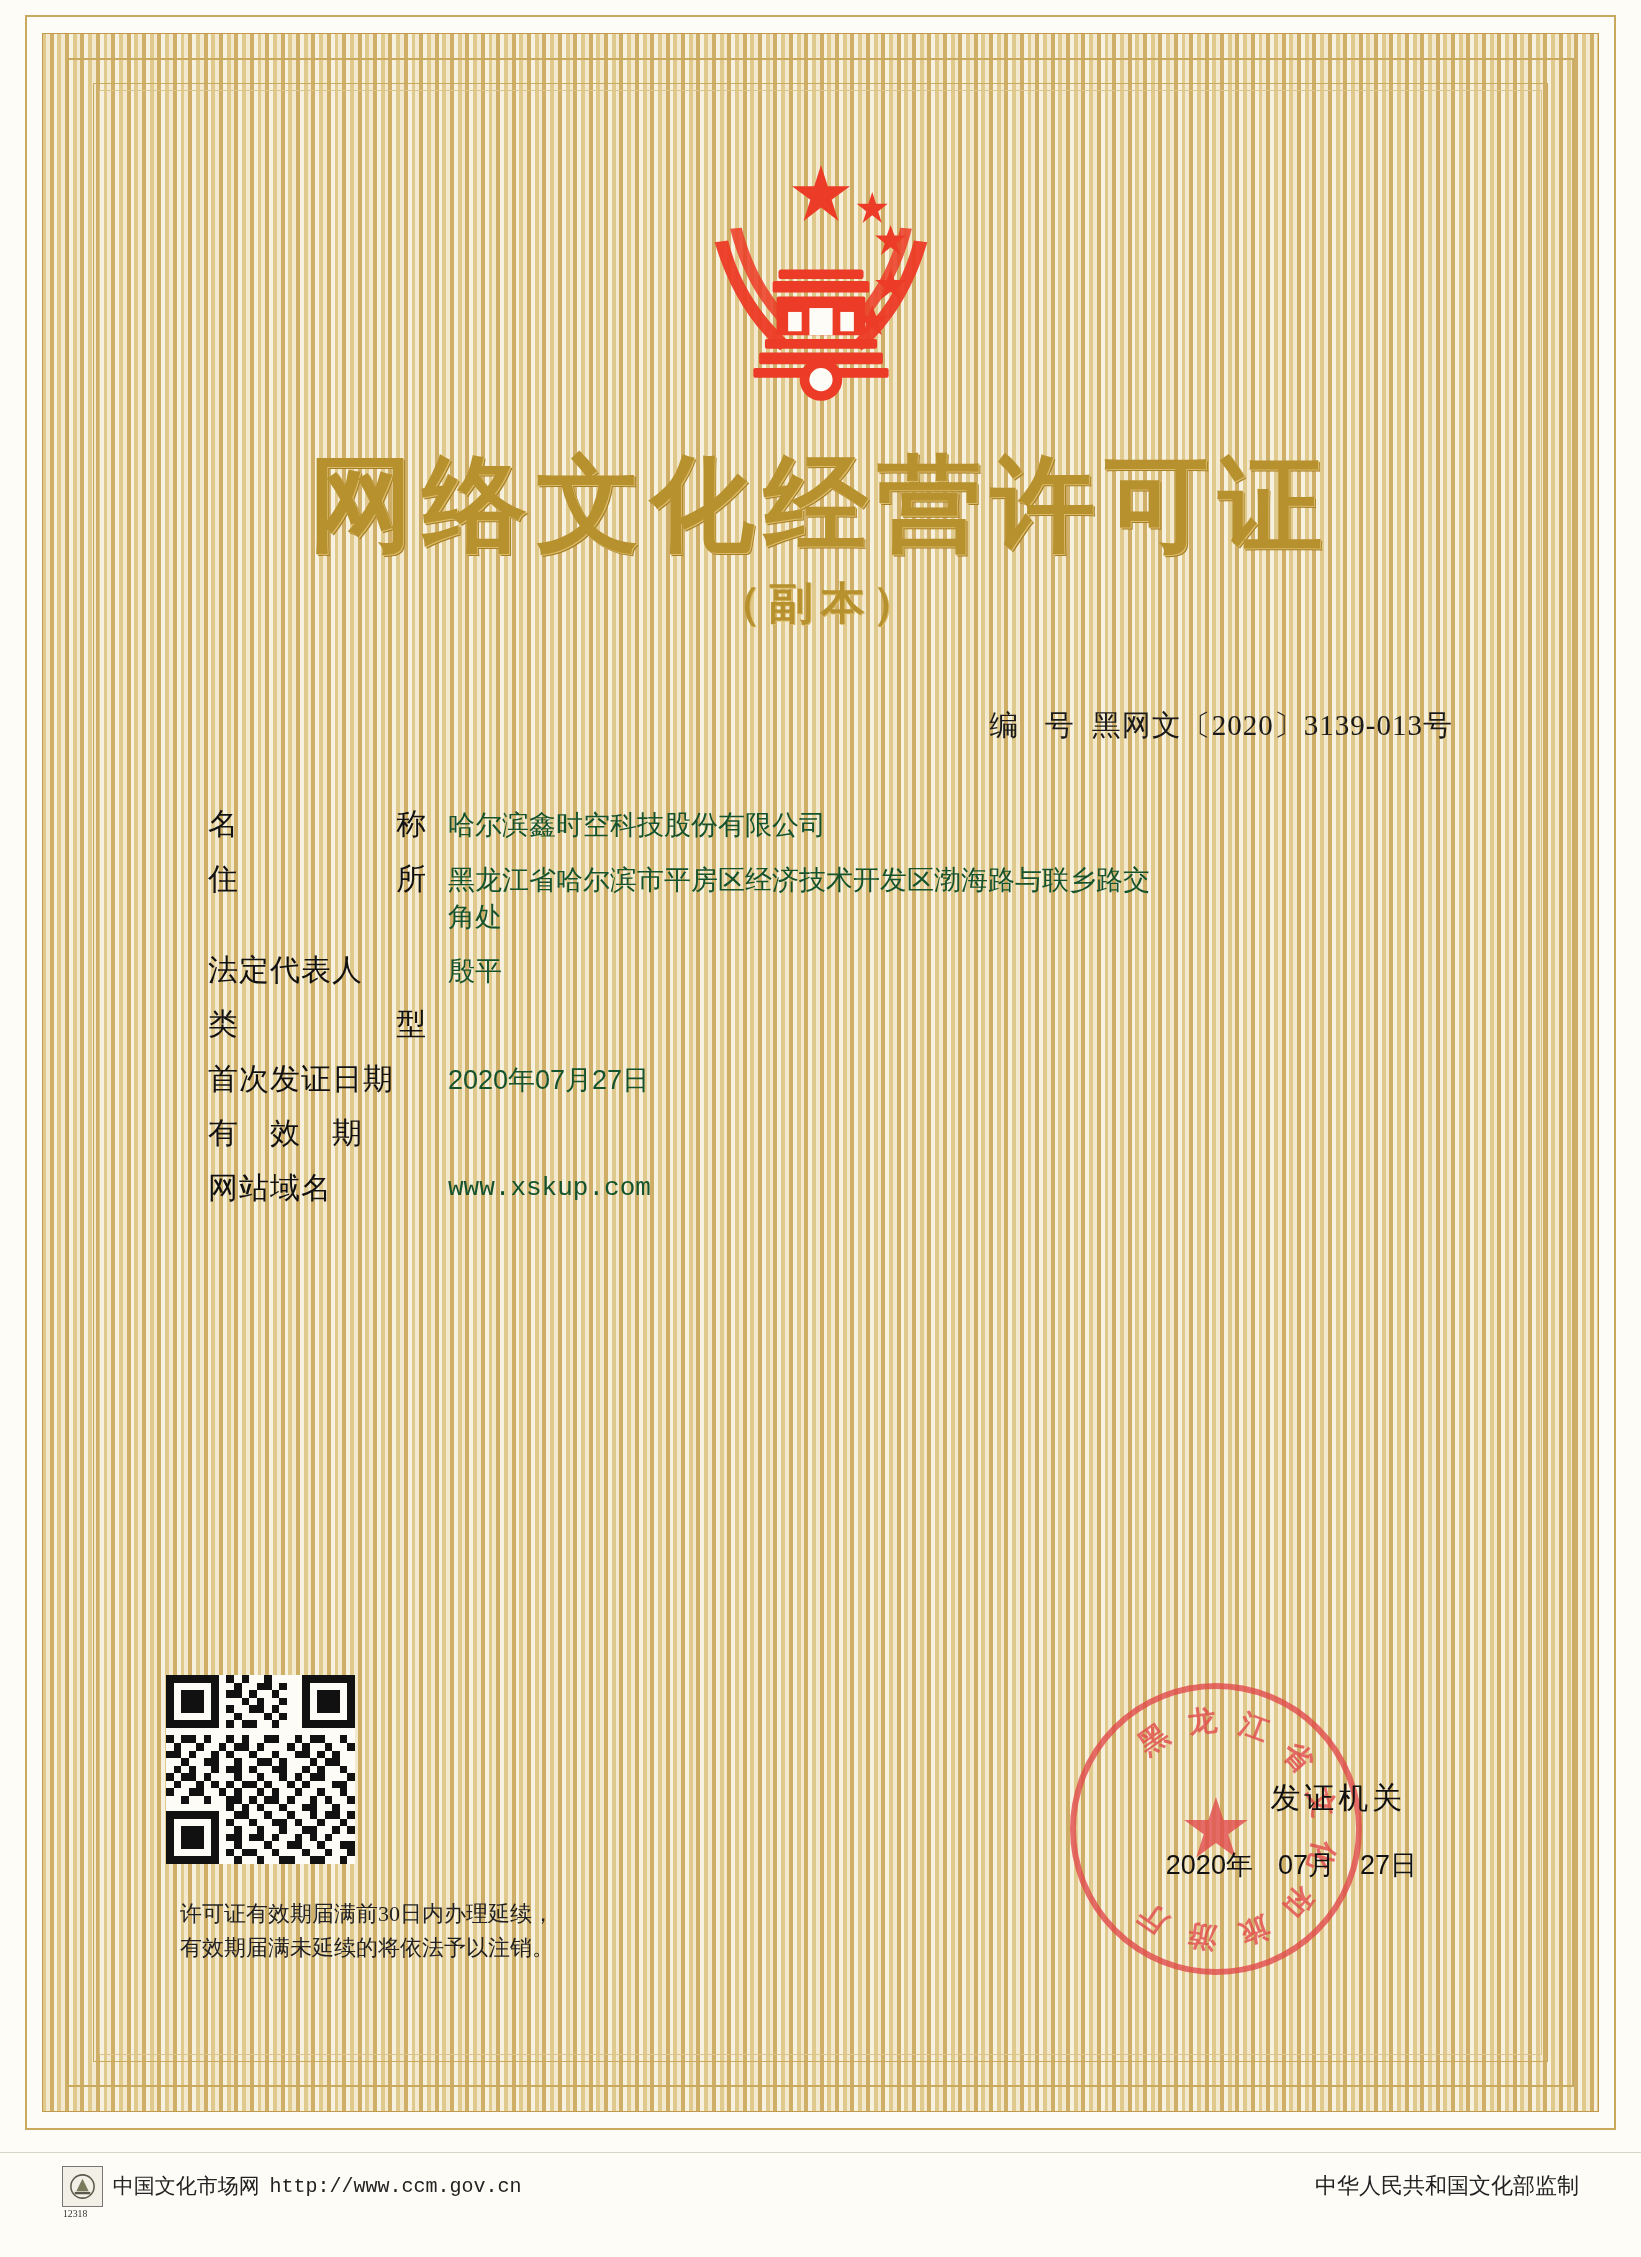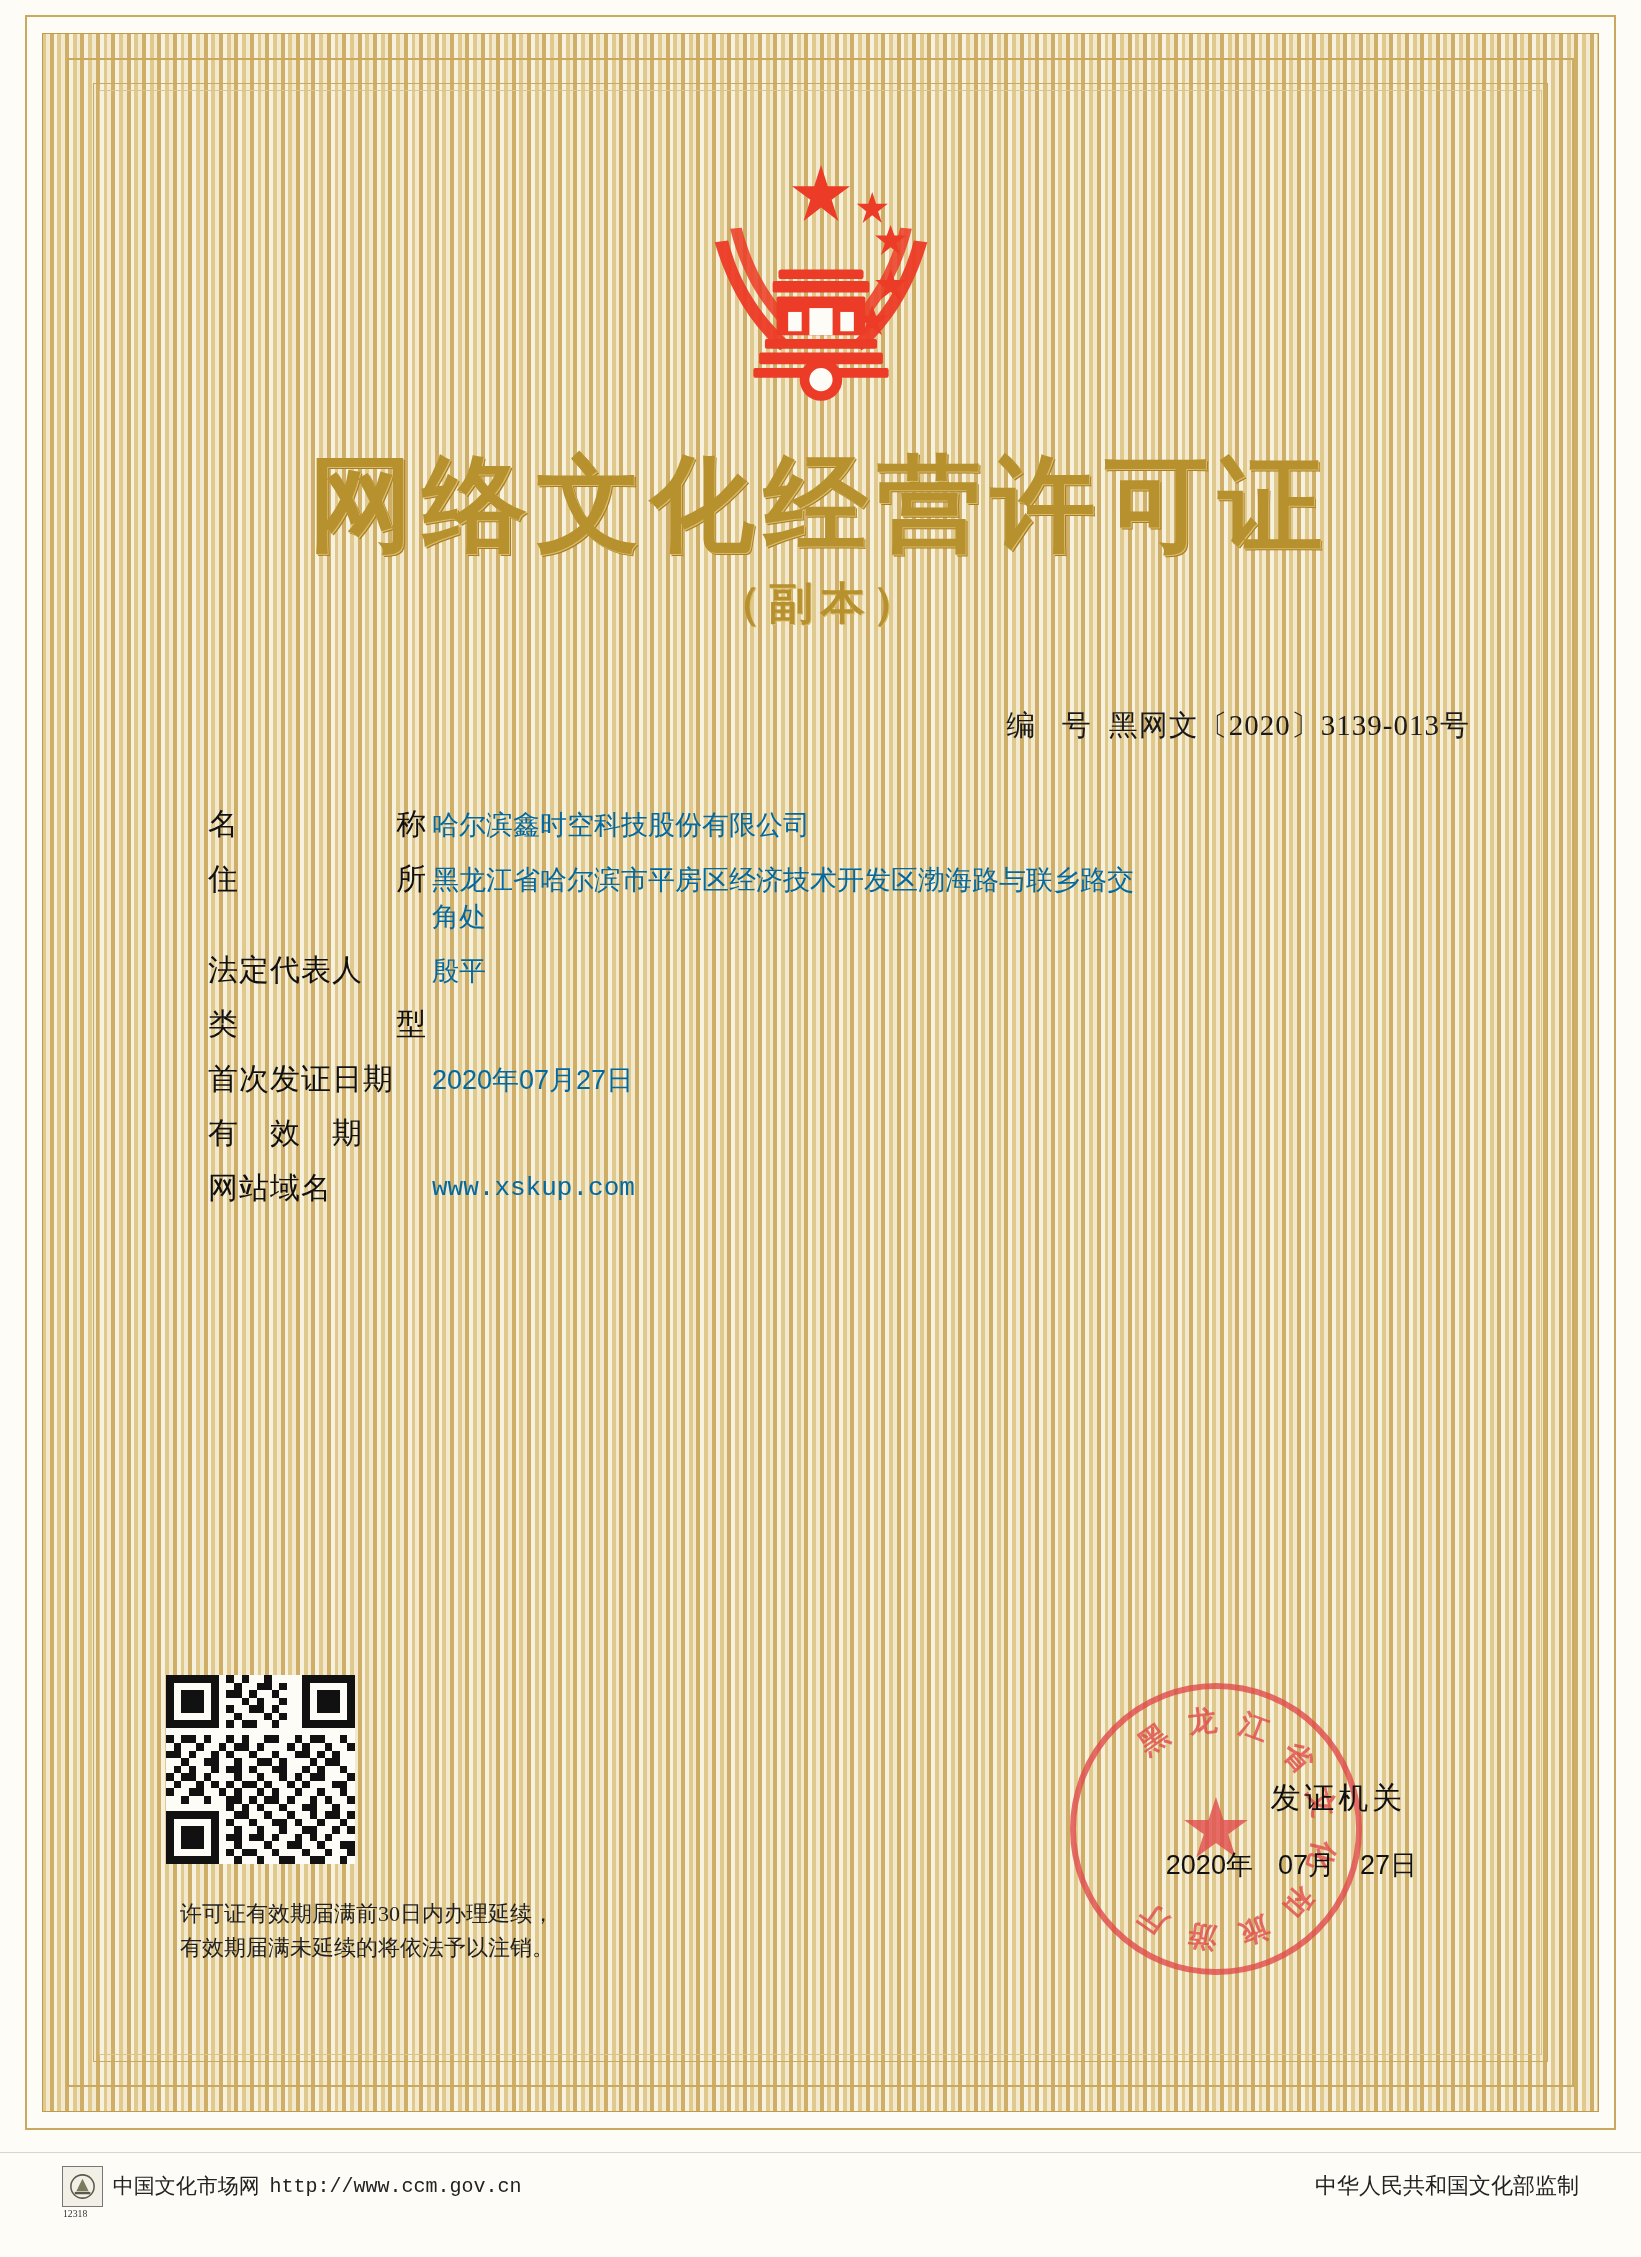--- a/index.html
+++ b/index.html
@@ -93,21 +93,21 @@
     font-weight: bold;
     font-size: 44px;
     letter-spacing: 7.7px;
     color: #b8912f;
     text-shadow: 1px 1px 0 #d9bb6a;
   }
 
   
   .serial-row {
     margin-top: 73px;
-    padding-right: 65px;
+    padding-right: 82px;
     text-align: right;
     font-size: 29px;
     color: #1a1a1a;
     letter-spacing: 1px;
   }
   .serial-label { letter-spacing: 9.7px; }
 
   
   .fields {
     margin-top: 58px;
@@ -129,24 +129,25 @@
     padding-right: 5.8px;
     box-sizing: border-box;
   }
   .field-label.tight {
     display: block;
     letter-spacing: 1px;
   }
   .field-value {
     flex: 1;
     font-size: 27px;
-    color: #0369a1;
+    color: #14532d;
     line-height: 1.38;
     padding-top: 2.9px;
     font-family: "Liberation Sans", "DejaVu Sans", sans-serif;
+    padding-left: 16px;
   }
   .field-value .line { display: block; }
   .field-value.mono {
     font-family: "Liberation Mono", "DejaVu Sans Mono", monospace;
     font-size: 26px;
     letter-spacing: 0px;
   }
 
   
   .bottom {

